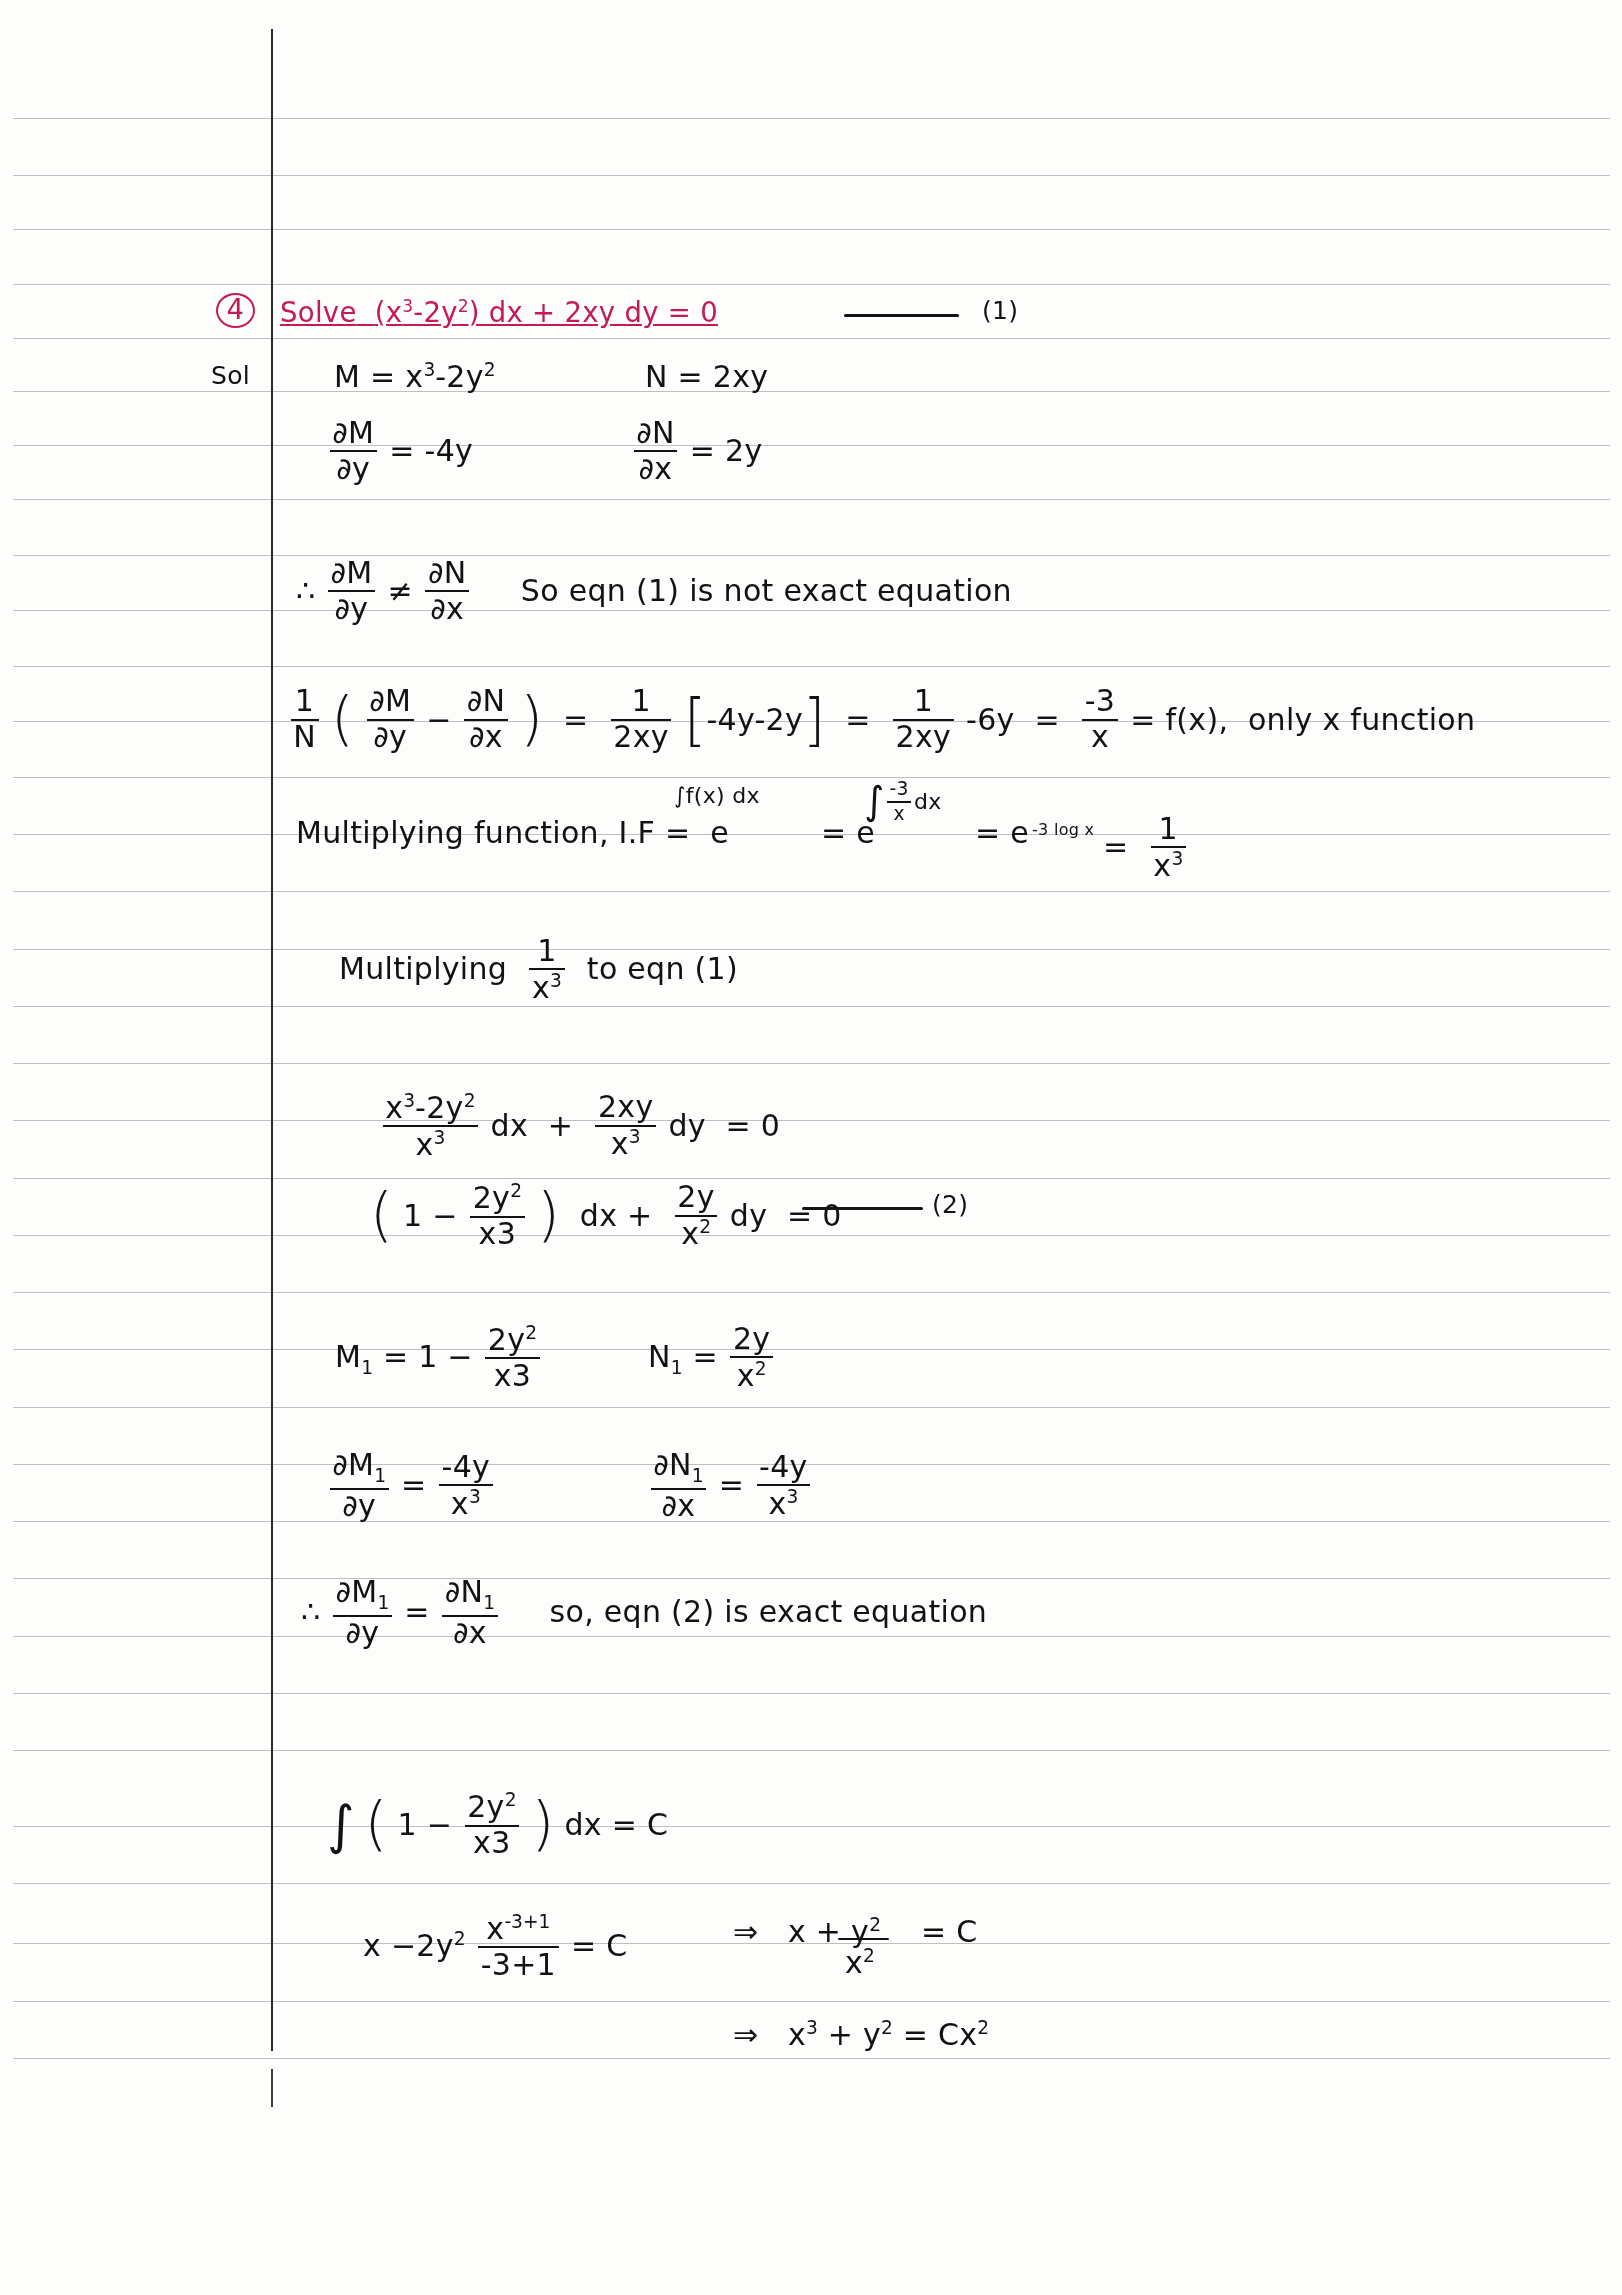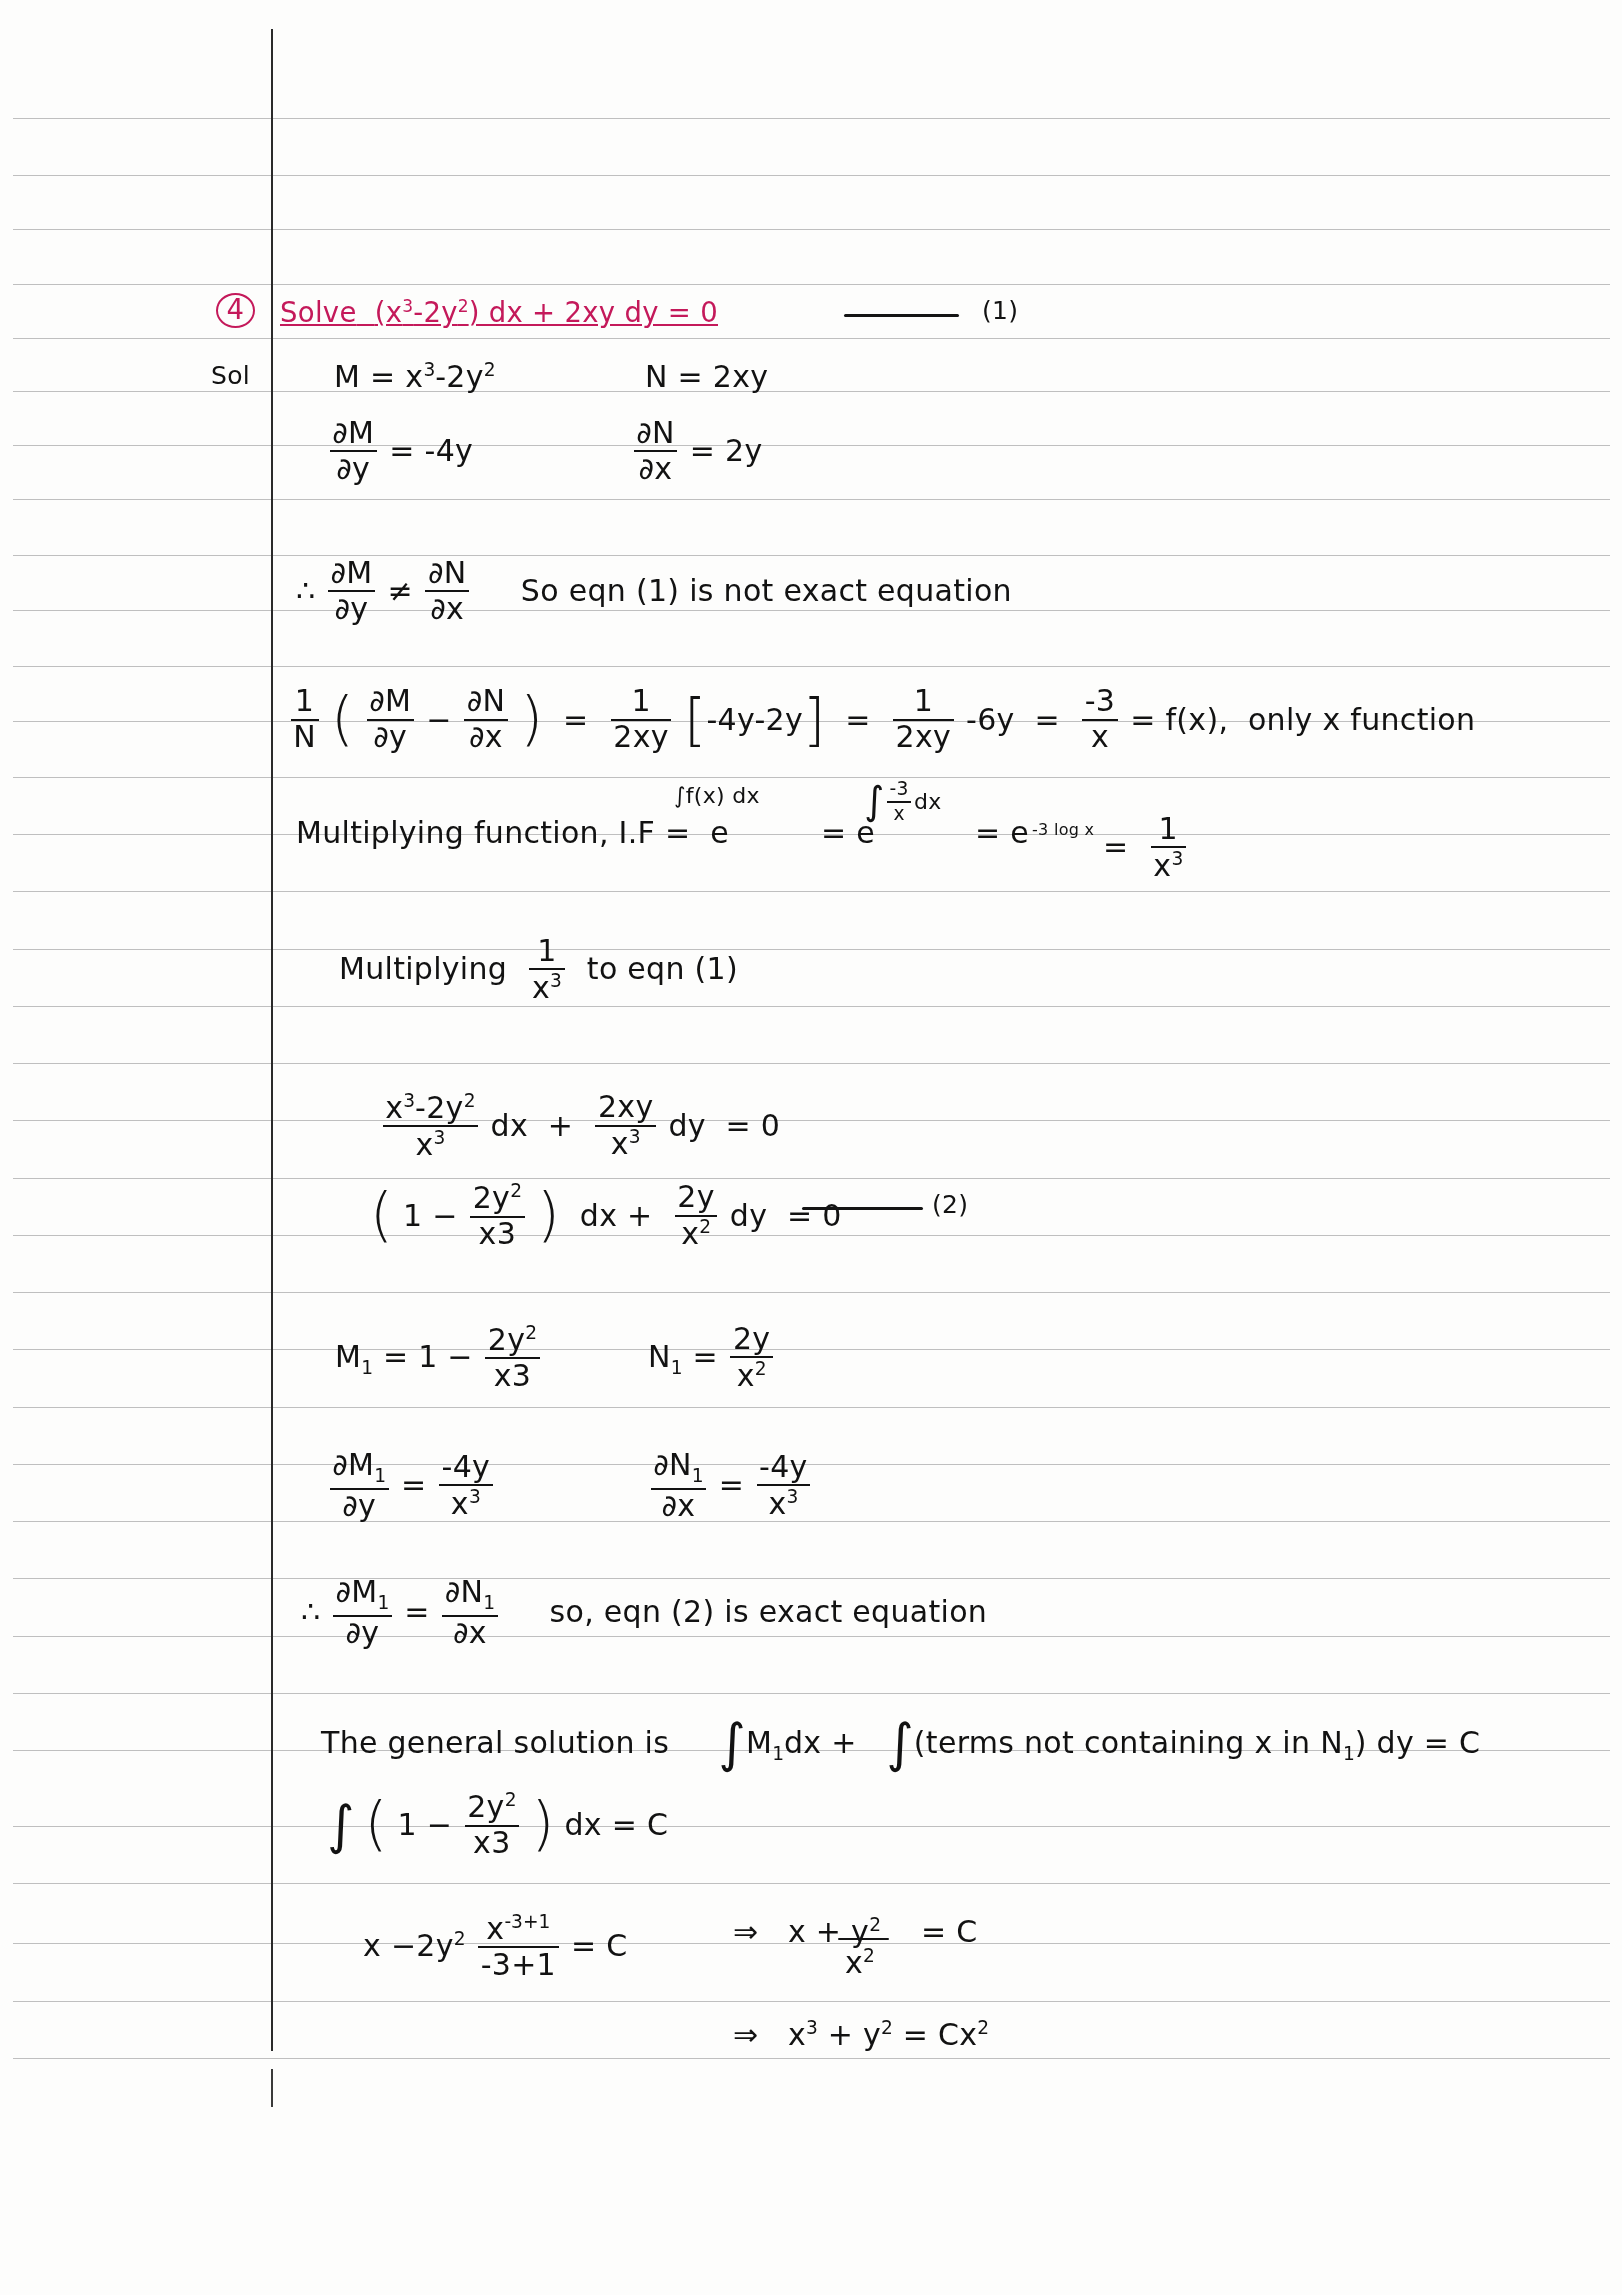--- a/index.html
+++ b/index.html
@@ -413,27 +413,20 @@
     <span>=</span>
     <span class="frac">
       <span class="num"><span>∂N</span><sub class="sb">1</sub></span>
       <span class="bar"></span>
       <span class="den">∂x</span>
     </span>
     &nbsp;&nbsp;&nbsp;
     <span>so, eqn (2) is exact equation</span>
   </div>
 
-  <div class="hw ink-black s46" style="left:321px; top:1714px;">
-    <span>The general solution is</span>
-    &nbsp;&nbsp;&nbsp;
-    <span class="intsym">∫</span><span>M</span><sub class="sb">1</sub><span>dx +</span>
-    &nbsp;
-    <span class="intsym">∫</span><span>(terms not containing x in N</span><sub class="sb">1</sub><span>) dy = C</span>
-  </div>
 
   <div class="hw ink-black s46" style="left:327px; top:1792px;">
     <span class="intsym">∫</span>
     <span class="big-paren">(</span>
     <span>1 −</span>
     <span class="frac">
       <span class="num"><span>2y</span><sup class="sp">2</sup></span>
       <span class="bar"></span>
       <span class="den">x3</span>
     </span>

